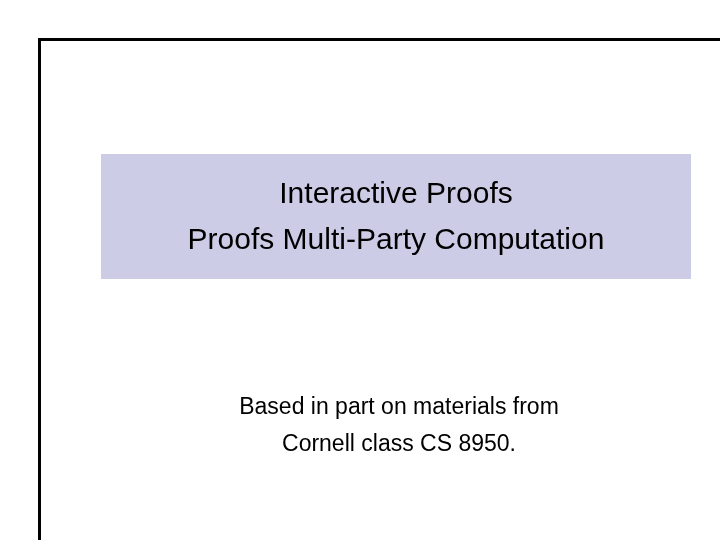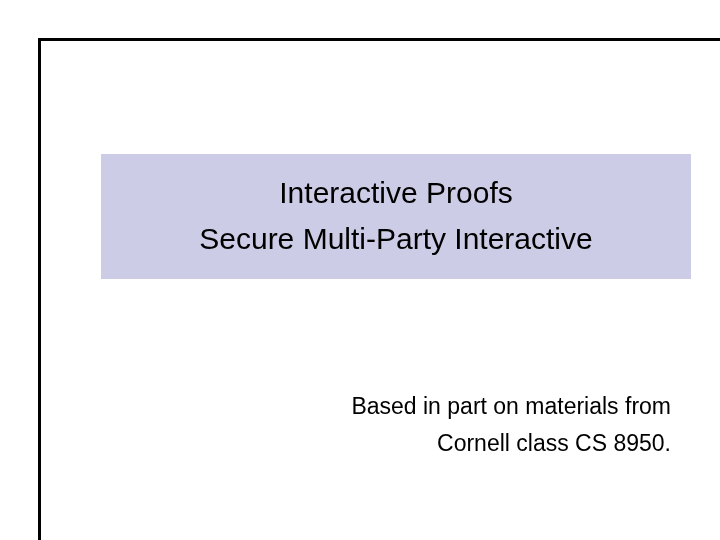--- a/index.html
+++ b/index.html
@@ -32,37 +32,37 @@
     font-size: 30px;
     color: #000000;
     line-height: 1.25;
     font-weight: 400;
   }
   .subtitle-box {
     position: absolute;
     top: 335px;
     left: 70px;
     width: 560px;
-    text-align: right;
+    text-align: center;
   }
   .subtitle-line {
     font-size: 23px;
     color: #000000;
     line-height: 1.25;
     font-weight: 400;
   }
 </style>
 </head>
 <body>
 
 <div class="slide-frame">
 
   <div class="title-box">
     <div class="title-line">Interactive Proofs</div>
-    <div class="title-line">Secure Multi-Party Interactive</div>
+    <div class="title-line">Proofs Multi-Party Computation</div>
   </div>
 
   <div class="subtitle-box">
     <div class="subtitle-line">Based in part on materials from</div>
     <div class="subtitle-line">Cornell class CS 8950.</div>
   </div>
 
 </div>
 
 </body></html>

